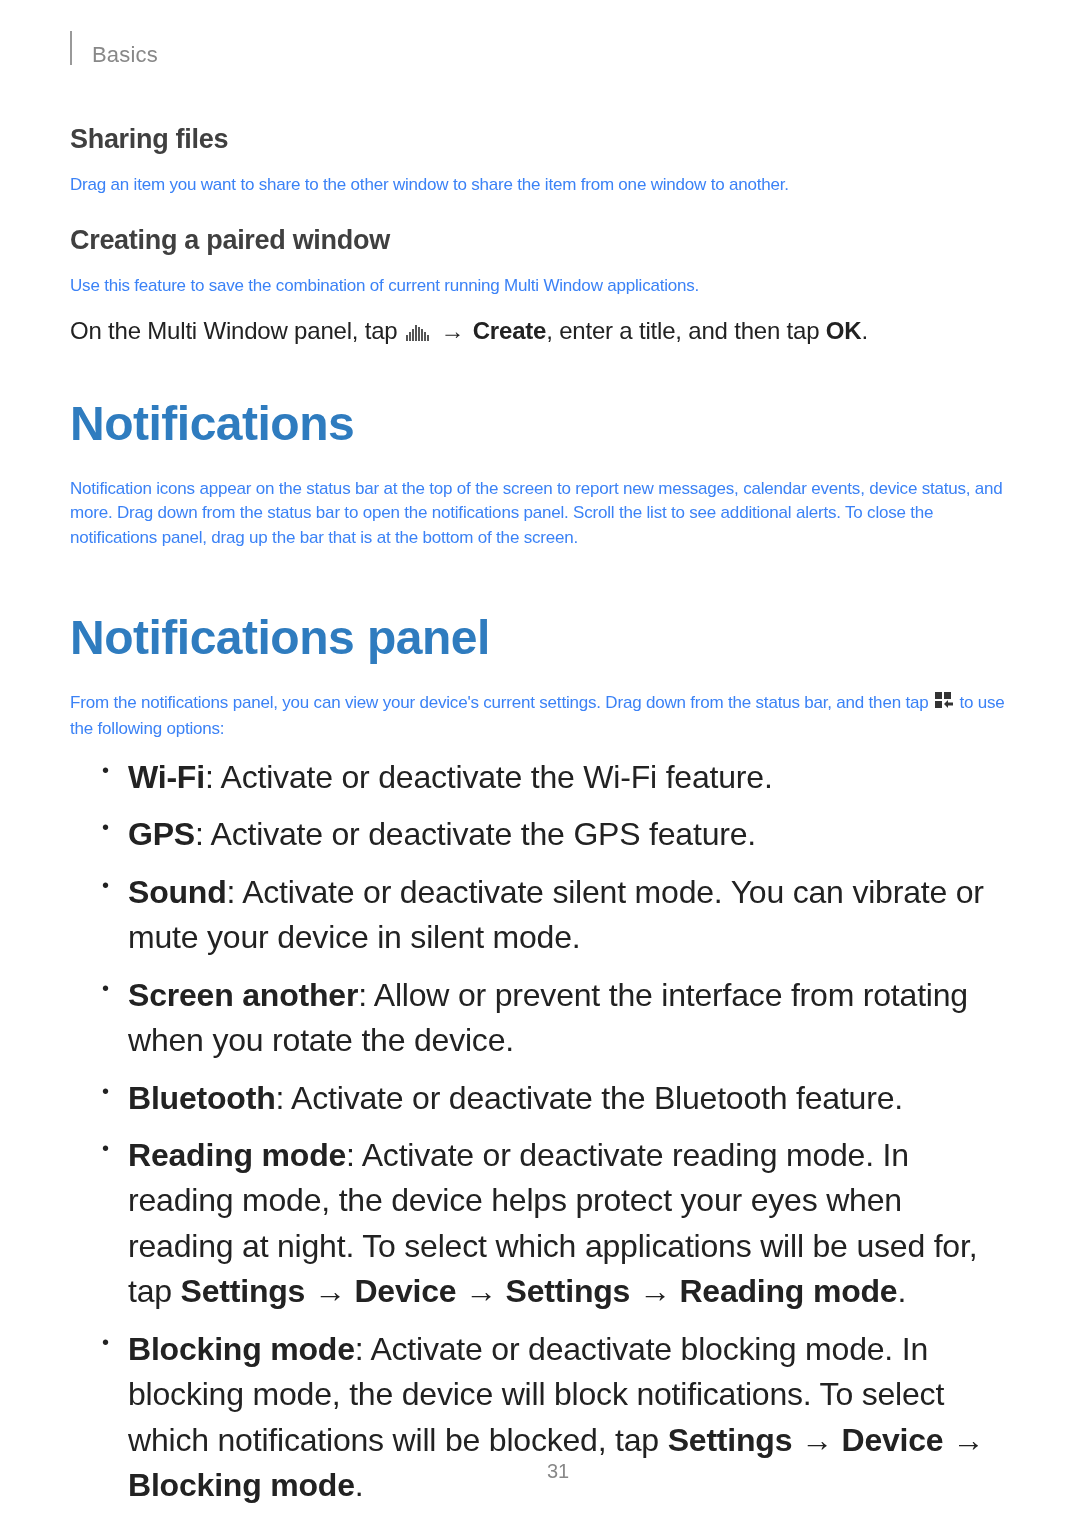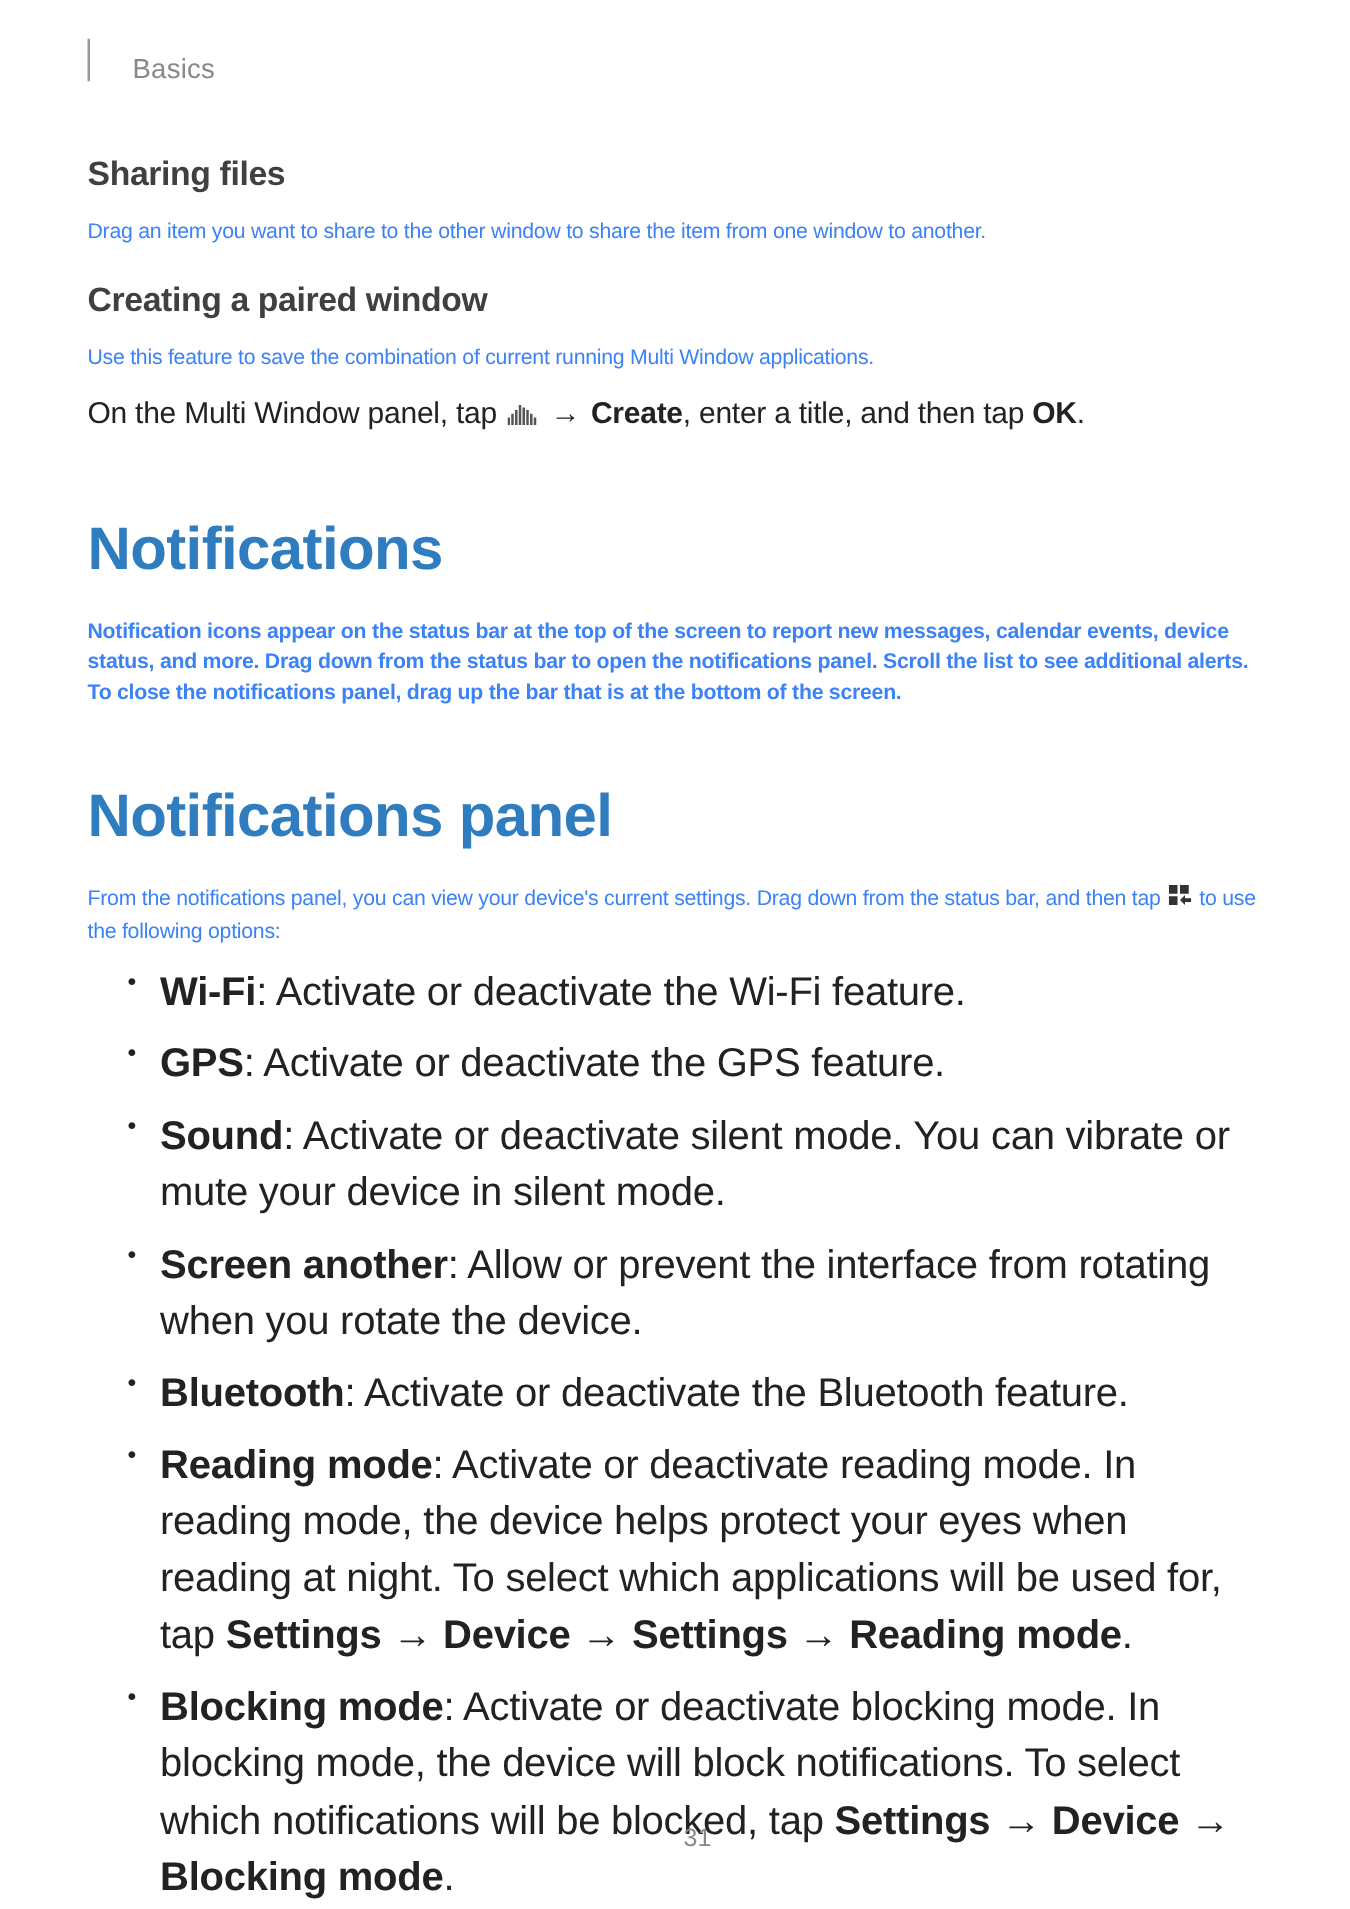--- a/index.html
+++ b/index.html
@@ -11,21 +11,20 @@
     color: #222;
     position: relative;
   }
   .page {
     padding: 42px 70px 0 70px;
   }
   .breadcrumb-wrap {
     display: flex;
     align-items: center;
     margin-bottom: 56px;
-    gap: 14px;
   }
   .breadcrumb-bar {
     width: 2px;
     height: 34px;
     background: #999;
     margin-right: 20px;
     margin-top:-14px;
   }
   .breadcrumb {
     font-size: 22px;
@@ -44,31 +43,31 @@
     font-size: 17px;
     line-height: 1.42;
     color: #3b82f6;
     margin-bottom: 28px;
     letter-spacing: -0.2px;
   }
   .inline-para {
     font-size: 24px;
     line-height: 1.42;
     color: #222;
-    margin-bottom: 62px;
+    margin-bottom: 46px;
     letter-spacing: -0.2px;
   }
   .h1 {
     font-size: 48px;
     font-weight: 700;
     color: #2f7cbf;
     margin-bottom: 26px;
     letter-spacing: -0.5px;
   }
-  .space-lg { margin-bottom: 60px; font-weight: bold; }
+  .space-lg { margin-bottom: 60px; }
   ul.optlist {
     list-style: none;
     padding-left: 32px;
   }
   ul.optlist li {
     position: relative;
     font-size: 32px;
     line-height: 1.42;
     padding-left: 26px;
     margin-bottom: 12px;

